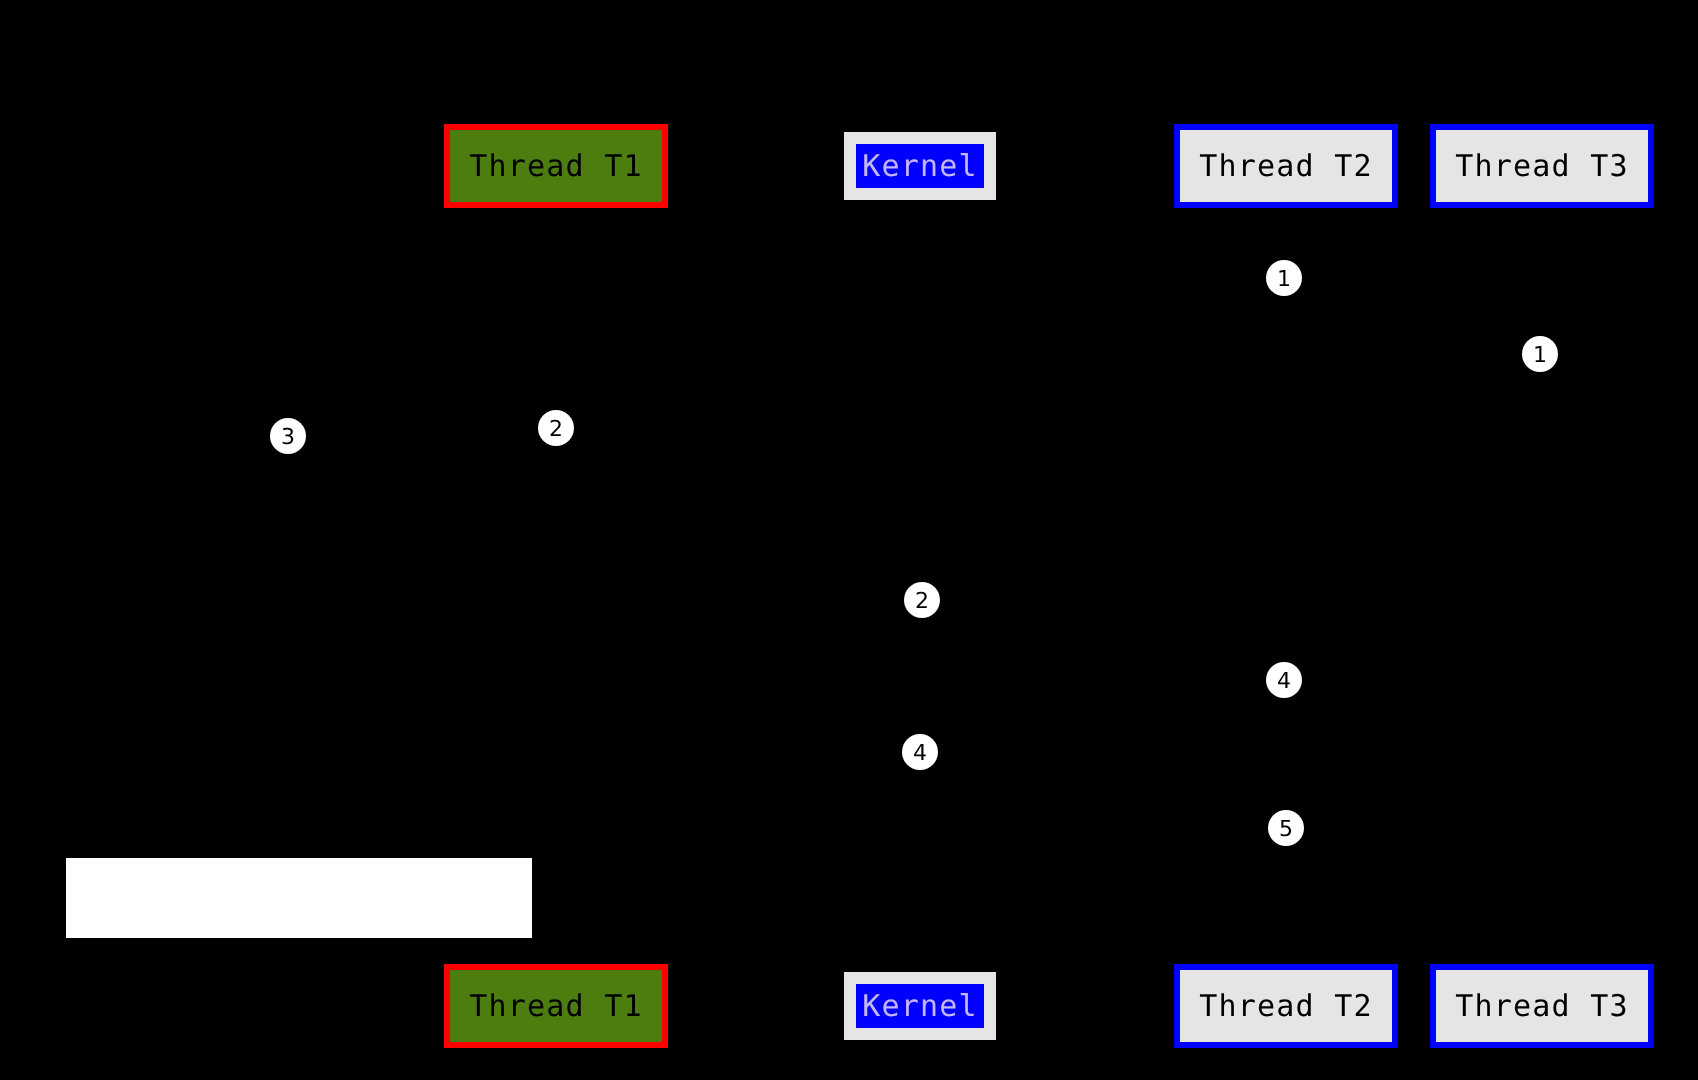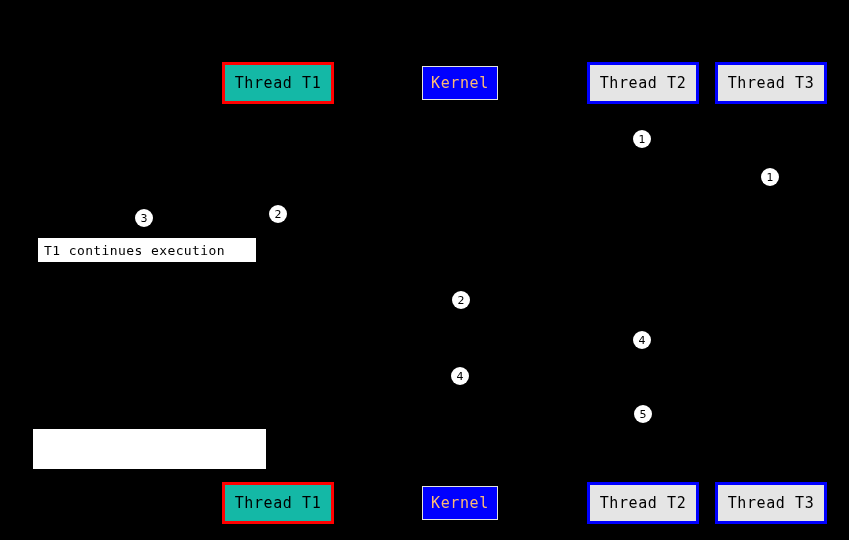--- a/index.html
+++ b/index.html
@@ -23,33 +23,33 @@
     display: flex;
     align-items: center;
     justify-content: center;
     white-space: pre;
     font-family: "DejaVu Sans Mono", "Liberation Mono", monospace;
     font-size: 15px;
     letter-spacing: 0.6px;
     line-height: 1;
   }
   .participant.red {
-    background: #14b8a6;
+    background: #4d7c0f;
     border: 3px solid #ff0000;
     color: #000000;
   }
   .participant.blue-outline {
     background: #e5e5e5;
     border: 3px solid #0000ff;
     color: #000000;
   }
   .participant.blue-fill {
     background: #0000ff;
-    border: 1px solid #e5e5e5;
-    color: #fdba74;
+    border: 6px solid #e5e5e5;
+    color: #c4b5fd;
   }
 
   
   .lifeline {
     position: absolute;
     width: 1px;
     background: #000000;
   }
 
   
@@ -146,23 +146,20 @@
   </div>
 
   <div class="participant blue-outline" style="left:587px;top:482px;width:112px;height:42px;">
     <span>Thread T2</span>
   </div>
 
   <div class="participant blue-outline" style="left:715px;top:482px;width:112px;height:42px;">
     <span>Thread T3</span>
   </div>
 
-  <div class="note" style="left:37px;top:237px;width:220px;height:26px;">
-    <span>T1 continues execution</span>
-  </div>
 
   <div class="note blank" style="left:32px;top:428px;width:235px;height:42px;">
     <span></span>
   </div>
 
   <div class="step" style="left:633px;top:130px;">
     <span>1</span>
   </div>
   <div class="step" style="left:761px;top:168px;">
     <span>1</span>

